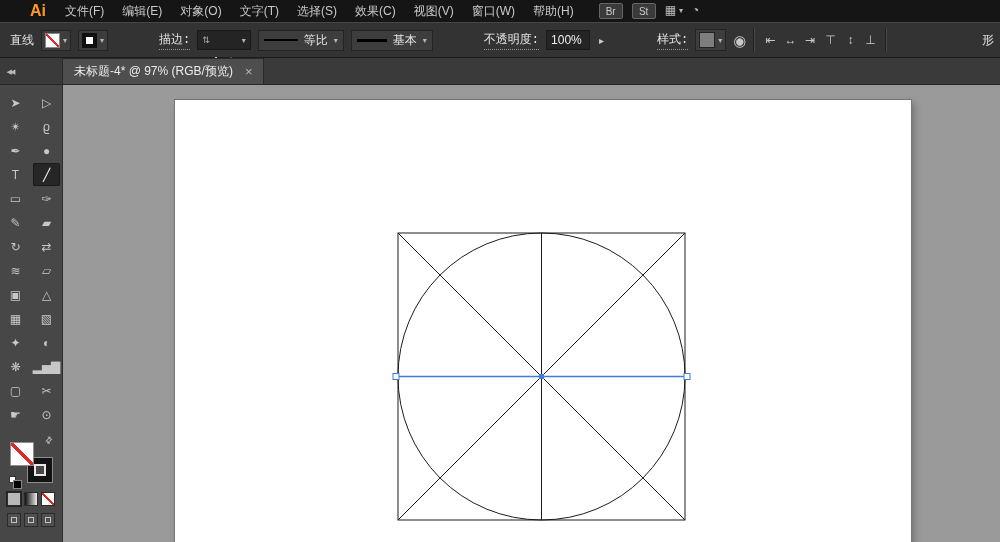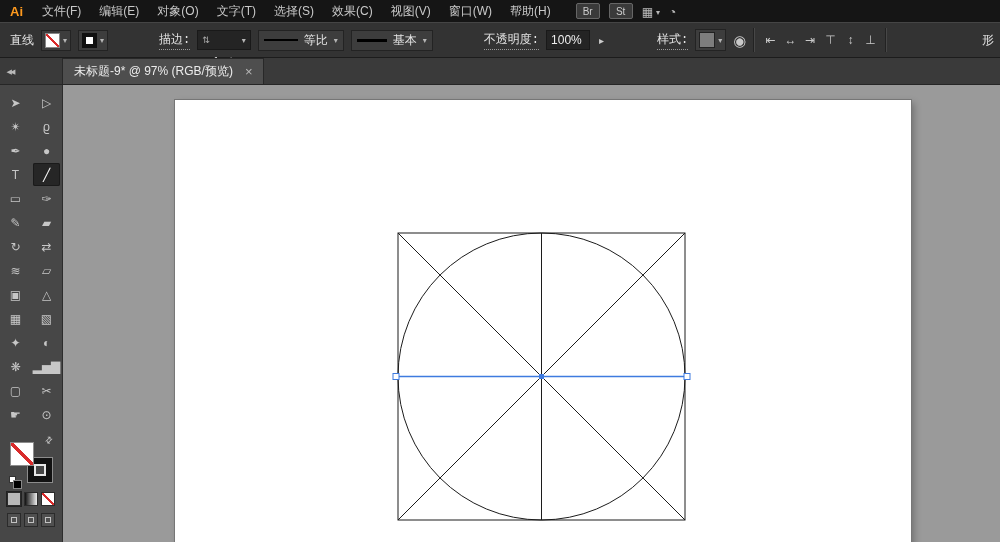--- a/index.html
+++ b/index.html
@@ -5,24 +5,24 @@
   * { box-sizing: border-box; margin: 0; padding: 0; }
   html, body { width: 1000px; height: 542px; overflow: hidden; }
   body {
     font-family: "Liberation Sans", "DejaVu Sans", sans-serif;
     font-size: 12px; color: #ddd; background: #9a9a9a;
     --sel-blue: #3f7bdf; --none-red: #d92b2b; --logo-orange: #ff9a1e;
   }
 
   
   .menubar { height: 22px; background: #151515; display: flex; align-items: center; padding-left: 4px; }
-  .logo { color: var(--logo-orange); font-weight: bold; font-size: 13px; padding: 0 10px 0 6px; }
+  .logo { color: var(--logo-orange); font-weight: bold; font-size: 16px; padding: 0 10px 0 6px; margin-left: 20px; }
   .menu { display: flex; height: 100%; align-items: center; }
   .menu-item { padding: 0 9px; line-height: 22px; color: #c9c9c9; cursor: default; white-space: nowrap; }
-  .mb-right { display: flex; align-items: flex-end; gap: 9px; margin-left: 16px; }
+  .mb-right { display: flex; align-items: flex-start; gap: 9px; margin-left: 16px; }
   .mb-chip { width: 24px; height: 16px; background: #3a3a3a; border: 1px solid #666; border-radius: 2px;
              color: #ccc; font-size: 10px; line-height: 13px; text-align: center; font-family: inherit; }
   .mb-ws { display: flex; align-items: center; gap: 3px; color: #bbb; }
   .ws-ico, .gauge { font-size: 12px; color: #bbb; }
   .caret { font-size: 8px; color: #b5b5b5; }
 
   
   .controlbar { height: 36px; background: #333; border-top: 1px solid #454545; border-bottom: 1px solid #1c1c1c;
                 display: flex; align-items: center; gap: 7px; padding: 0 6px 0 10px; }
   .cb-label { color: #e4e4e4; white-space: nowrap; font-family: Liberation Mono, monospace; }
@@ -176,21 +176,21 @@
       <span class="align-ico">⊥</span>
     </div>
   <span class="sep"></span>
 
   <span class="cb-label shape">形</span>
 </div>
 
 <div class="tabbar">
   <span class="collapse">◀◀</span>
   <div class="tab">
-    <span>未标题-9* @ 97% (RGB/预览)</span>
+    <span>未标题-4* @ 97% (RGB/预览)</span>
     <span class="tclose">×</span>
   </div>
 </div>
 
 <div class="main">
 
   <aside class="toolbar">
     <div class="tools-grid" id="tools-grid">
         <div class="tool">
           <span class="g">➤</span>

